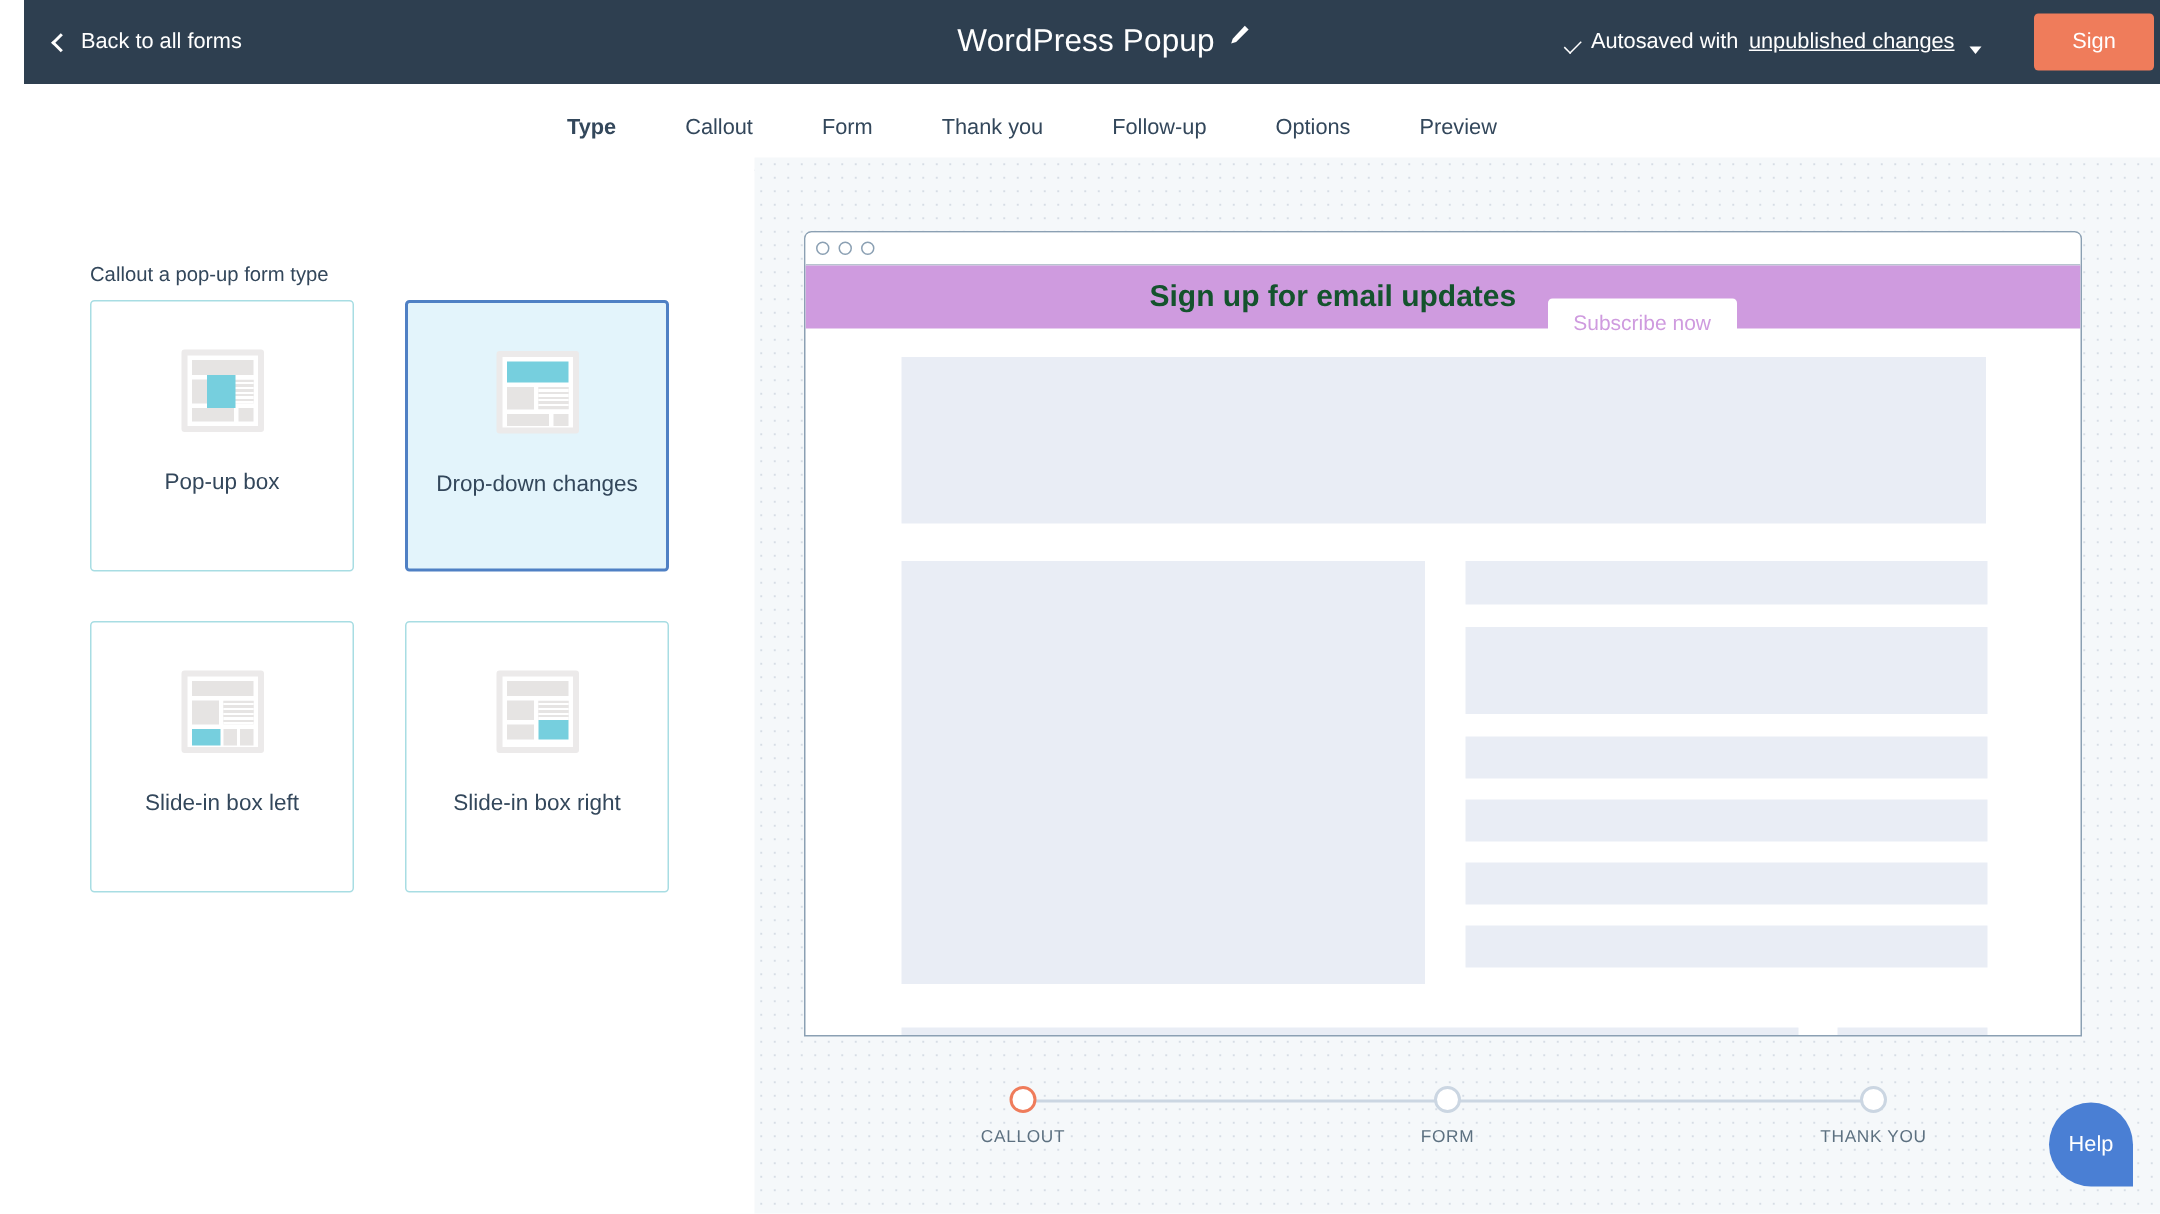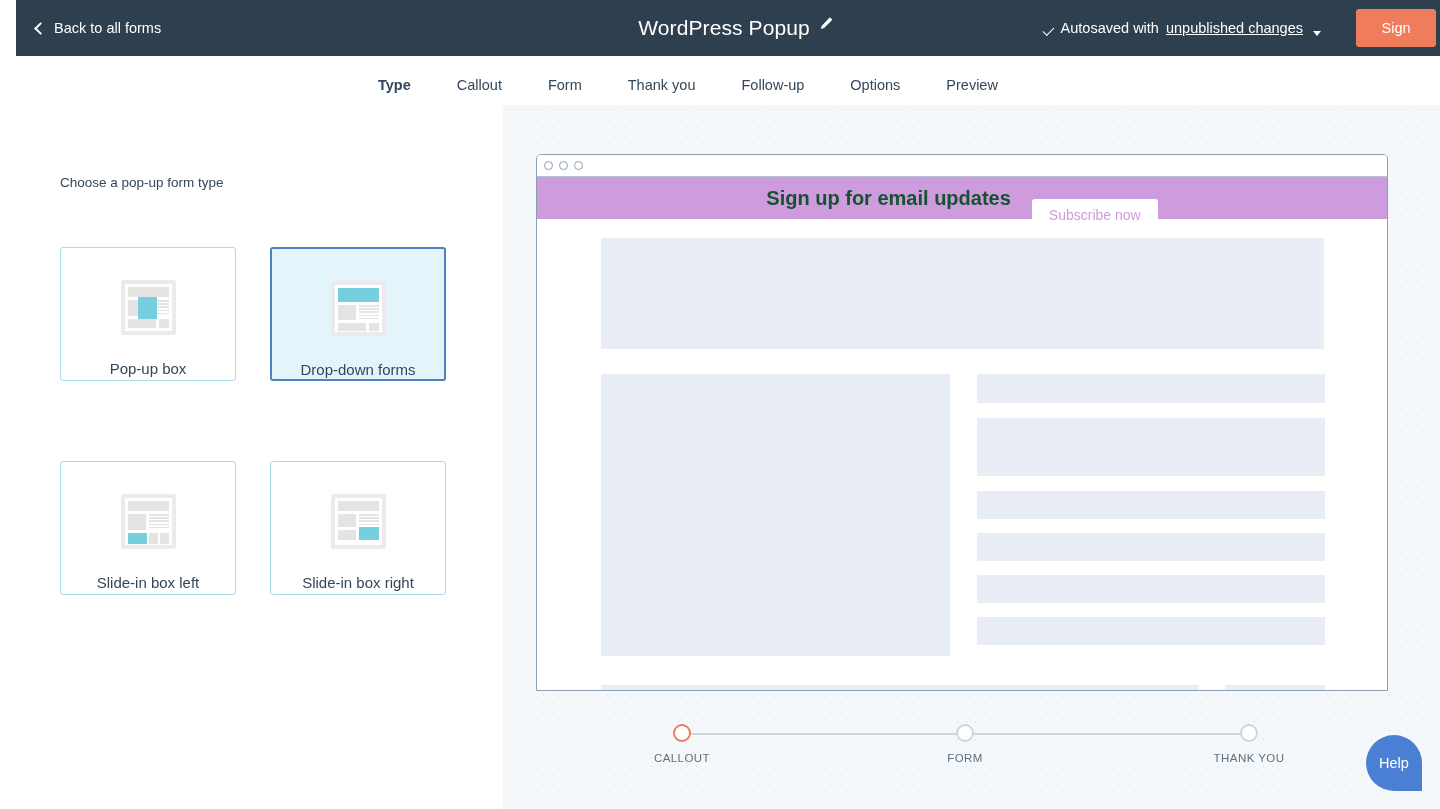--- a/index.html
+++ b/index.html
@@ -159,21 +159,20 @@
   }
   .type-card {
     border: 1px solid #a8dde3;
     border-radius: 3px;
     background: #ffffff;
     display: flex;
     flex-direction: column;
     align-items: center;
     cursor: pointer;
     position: relative;
-    margin-top: 47px;
   }
   .type-card.selected {
     border: 2px solid #4f80c4;
     background: #e3f4fb;
   }
   .type-card .card-label {
     font-size: 15px;
     color: #33475b;
     position: absolute;
     top: 112px;
@@ -353,42 +352,42 @@
       <div class="tab">Callout</div>
       <div class="tab">Form</div>
       <div class="tab">Thank you</div>
       <div class="tab">Follow-up</div>
       <div class="tab">Options</div>
       <div class="tab">Preview</div>
     </div>
 </div>
 
 <div class="left-panel">
-  <div class="section-label">Choose a pop-up form type</div>
+  <div class="section-label">Callout a pop-up form type</div>
   <div class="card-grid" id="card-grid">
       <div class="type-card">
         <div class="mini">
           <div class="m-row " style="left: 3px; top: 3px; width: 41px; height: 10px;"></div>
           <div class="m-row " style="left: 3px; top: 16px; width: 18px; height: 16px;"></div>
           <div class="m-row lines" style="left: 24px; top: 16px; width: 20px; height: 16px;"></div>
           <div class="m-row " style="left: 3px; top: 35px; width: 28px; height: 9px;"></div>
           <div class="m-row " style="left: 34px; top: 35px; width: 10px; height: 9px;"></div>
           <div class="m-row teal" style="left: 13px; top: 13px; width: 19px; height: 22px;"></div>
         </div>
         <div class="card-label">Pop-up box</div>
       </div>
       <div class="type-card selected">
         <div class="mini">
           <div class="m-row teal" style="left: 3px; top: 3px; width: 41px; height: 14px;"></div>
           <div class="m-row " style="left: 3px; top: 20px; width: 18px; height: 15px;"></div>
           <div class="m-row lines" style="left: 24px; top: 20px; width: 20px; height: 15px;"></div>
           <div class="m-row " style="left: 3px; top: 38px; width: 28px; height: 8px;"></div>
           <div class="m-row " style="left: 34px; top: 38px; width: 10px; height: 8px;"></div>
         </div>
-        <div class="card-label">Drop-down forms</div>
+        <div class="card-label">Drop-down changes</div>
       </div>
       <div class="type-card">
         <div class="mini">
           <div class="m-row " style="left: 3px; top: 3px; width: 41px; height: 10px;"></div>
           <div class="m-row " style="left: 3px; top: 16px; width: 18px; height: 16px;"></div>
           <div class="m-row lines" style="left: 24px; top: 16px; width: 20px; height: 16px;"></div>
           <div class="m-row teal" style="left: 3px; top: 35px; width: 19px; height: 11px;"></div>
           <div class="m-row " style="left: 24px; top: 35px; width: 9px; height: 11px;"></div>
           <div class="m-row " style="left: 35px; top: 35px; width: 9px; height: 11px;"></div>
         </div>

